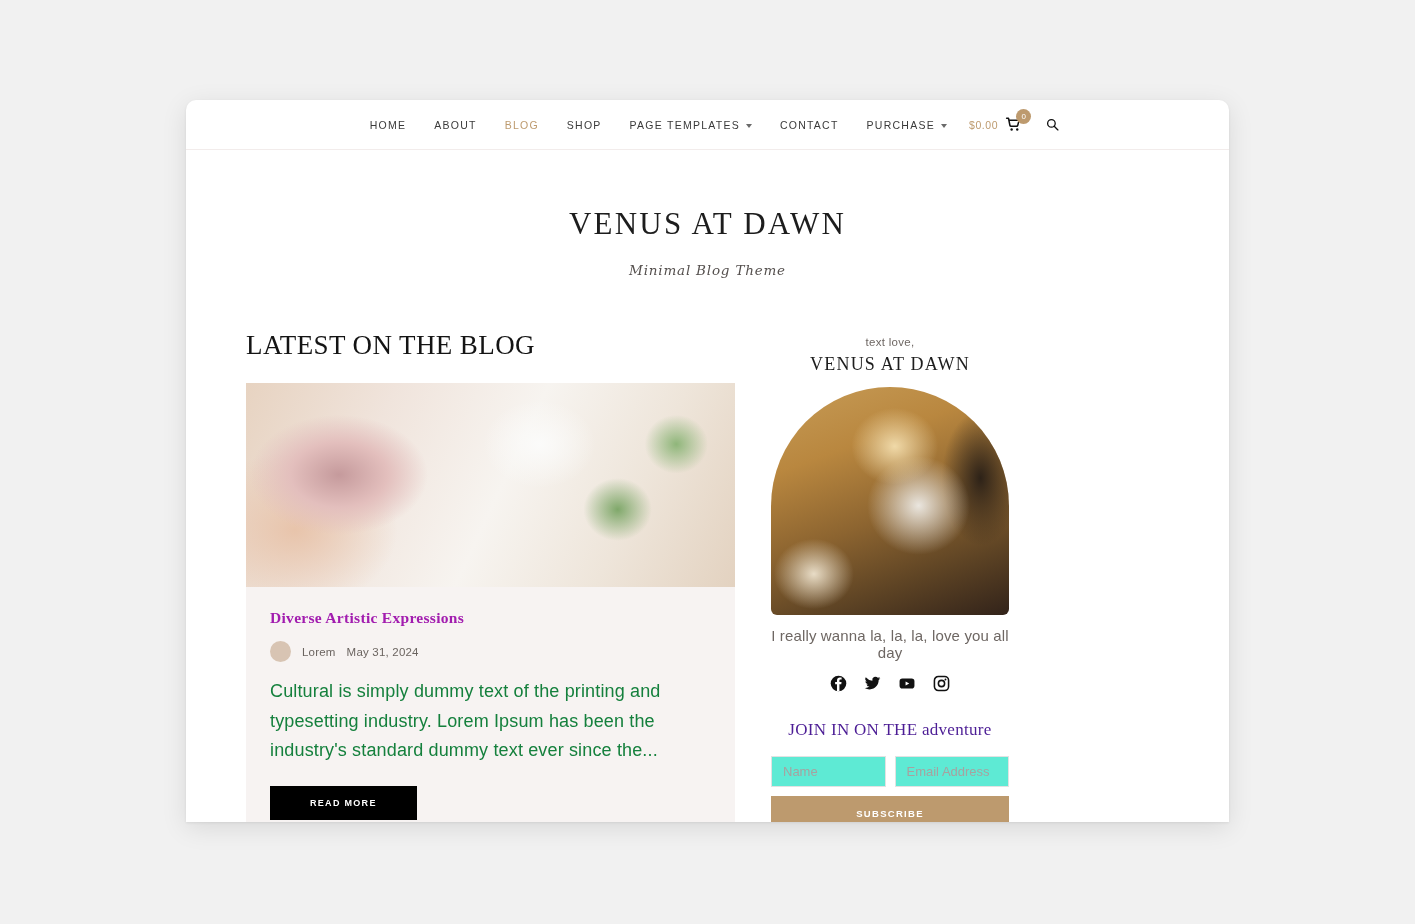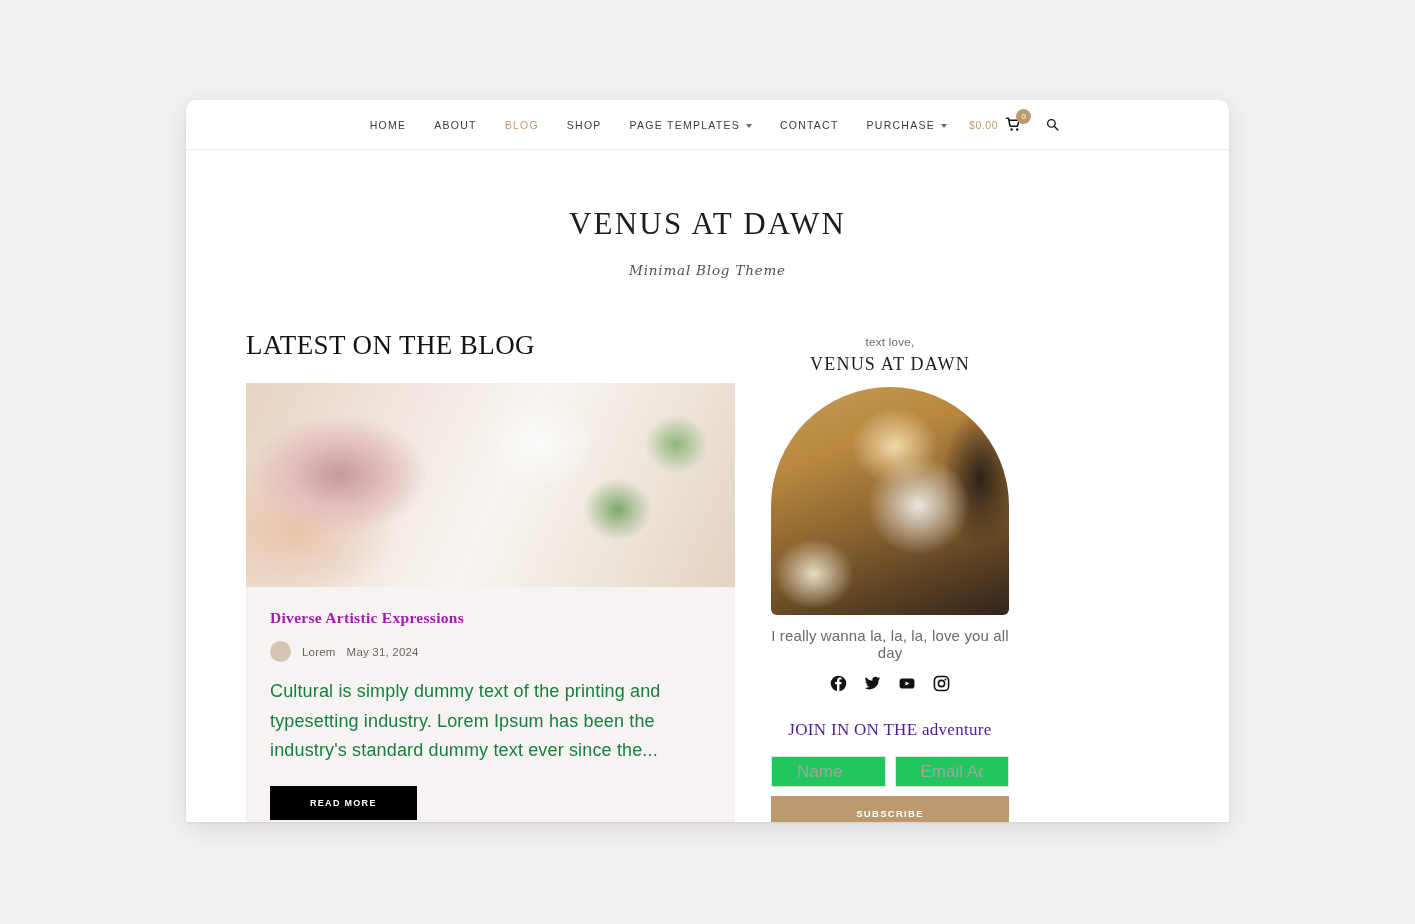--- a/index.html
+++ b/index.html
@@ -122,22 +122,22 @@
 
   .side-heading {
     font-family:"Liberation Serif", serif; font-size:17px;
     text-align:center; color:#4c1d95; margin-top:28px; margin-bottom:16px;
     letter-spacing:0.3px;
   }
   .side-heading .lower { text-transform:none; }
   .sub-form { display:flex; gap:9px; }
   .sub-form input {
     flex:1; min-width:0; height:31px; border:1px solid #e2e2e2;
-    padding:0 25px; font-size:17px; color:#444;
-    font-family:"Liberation Sans", sans-serif; background:#22c55e;
+    padding:0 11px; font-size:13px; color:#444;
+    font-family:"Liberation Sans", sans-serif; background:#5eead4;
   }
   .sub-form input::placeholder { color:#a6a2a0; }
   .subscribe-btn {
     width:100%; margin-top:9px; background:#bd9a6e; border:none;
     color:#fff; font-size:9.5px; letter-spacing:1.3px; font-weight:bold;
     padding:12px 0; cursor:pointer; text-transform:uppercase;
     font-family:"Liberation Sans", sans-serif;
   }
 
   

